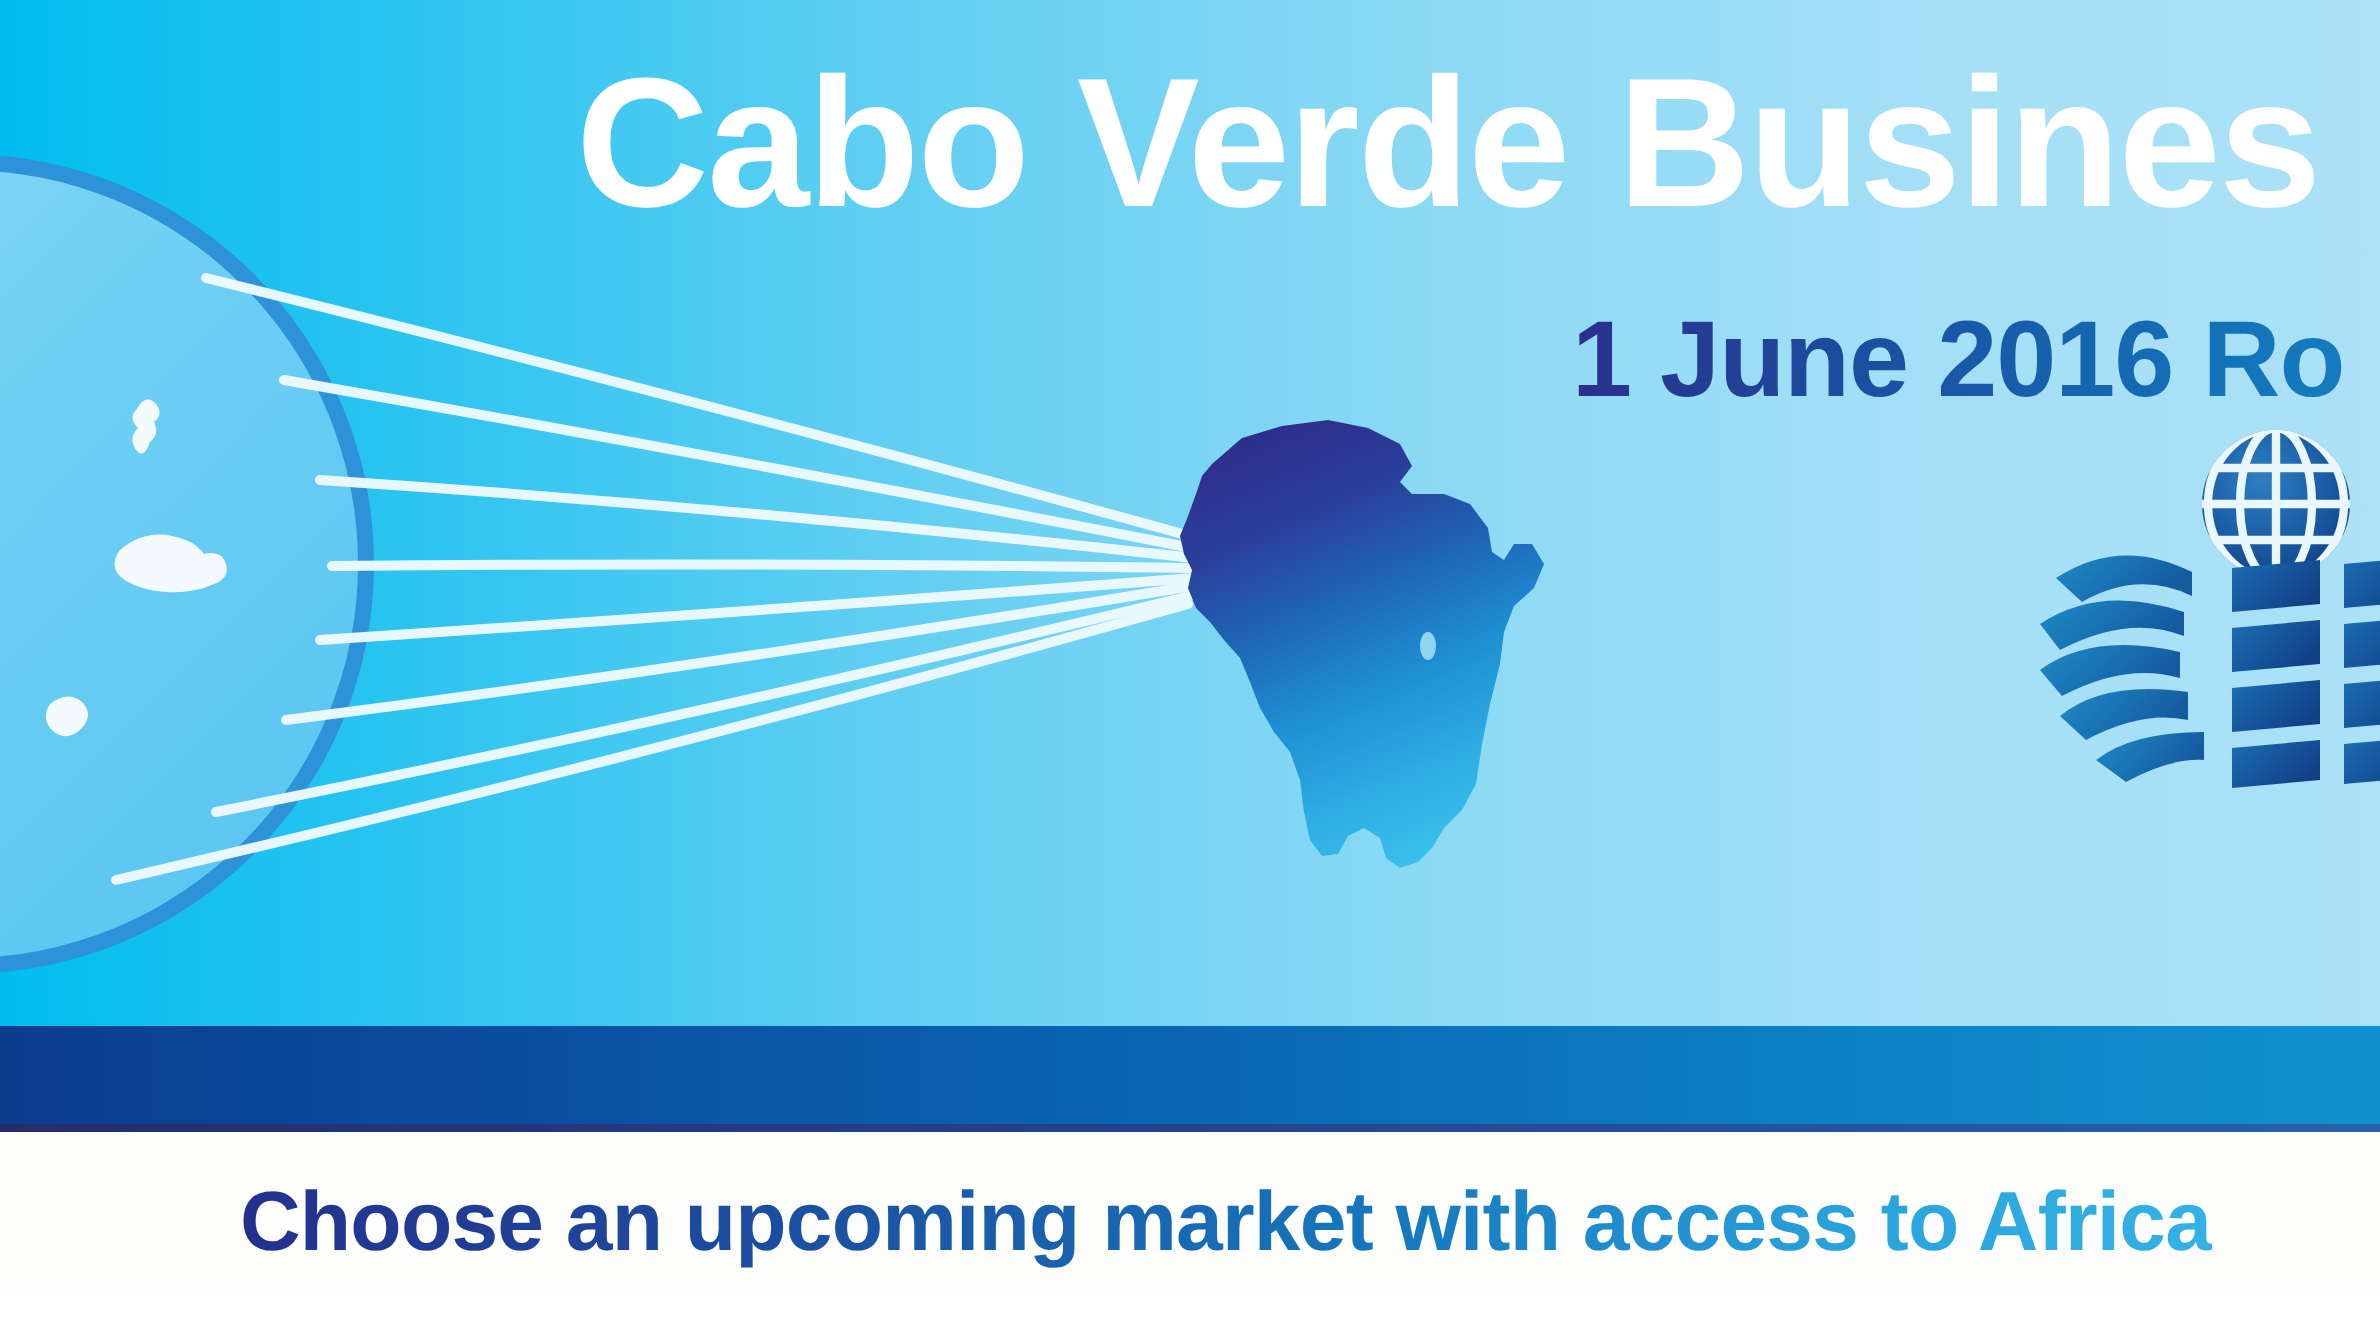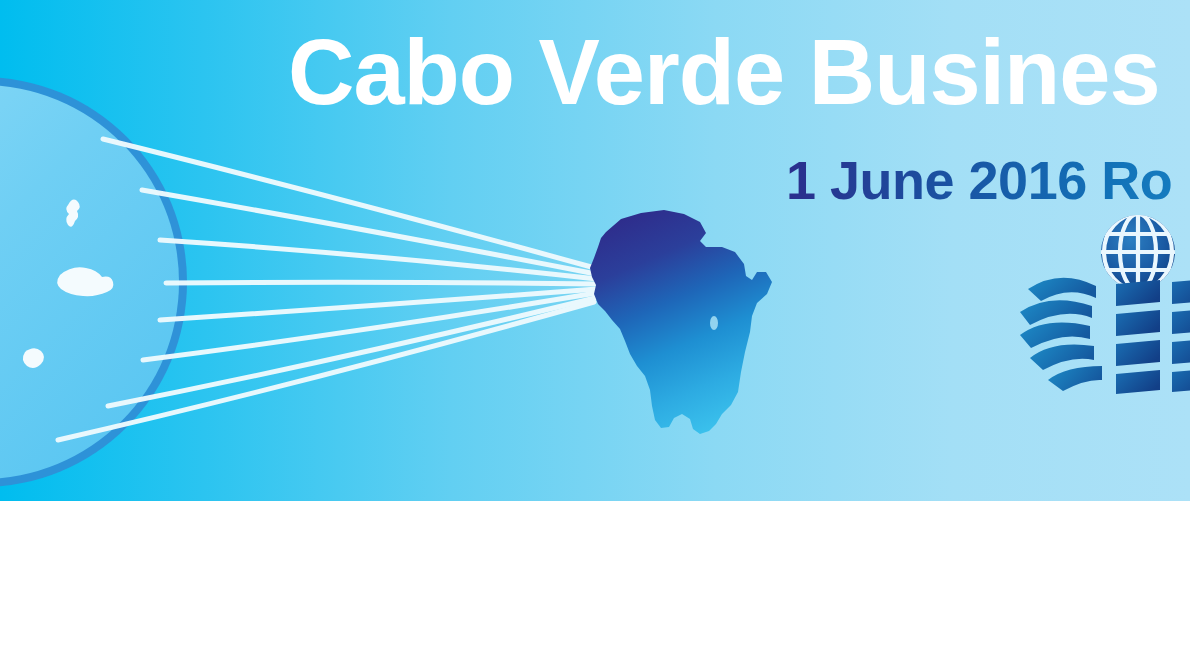--- a/index.html
+++ b/index.html
@@ -10,23 +10,23 @@
   body {
     width: 1190px;
     height: 660px;
     overflow: hidden;
     font-family: "Liberation Sans", sans-serif;
   }
 
   #banner-root {
     position: relative;
     width: 1190px;
-    height: 501px;
+    height: 646px;
     overflow: hidden;
-    background: #eab308;
+    background: #be185d;
   }
 
   
   .hero {
     position: absolute;
     left: 0;
     top: 0;
     width: 1190px;
     height: 513px;
     overflow: hidden;
@@ -254,14 +254,17 @@
     </div>
 
     <div class="sub-title-wrap">
       <h2 class="sub-title">1 June 2016 Ro</h2>
     </div>
   </div>
 
   <div class="divider-bar"></div>
   <div class="divider-bar-shadow"></div>
 
+  <div class="bottom-strip">
+    <p class="tagline">Choose an upcoming market with access to Africa</p>
+  </div>
 
 </div>
 
 </body></html>

